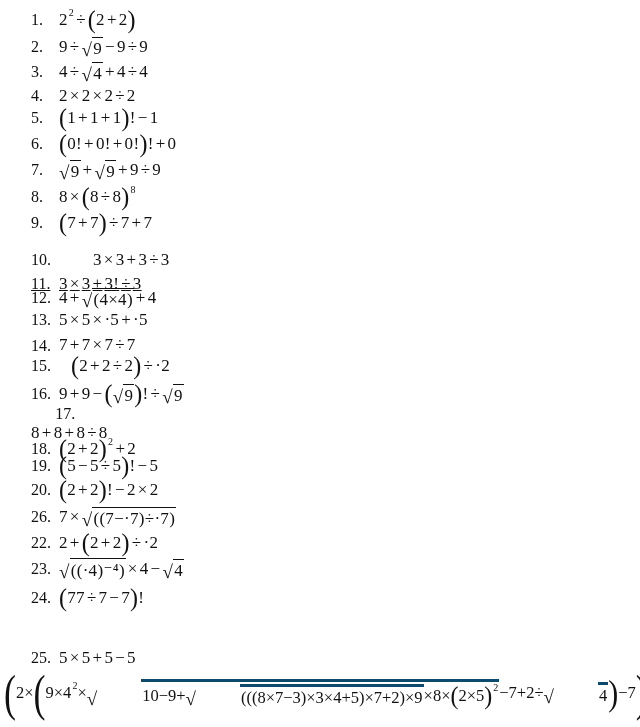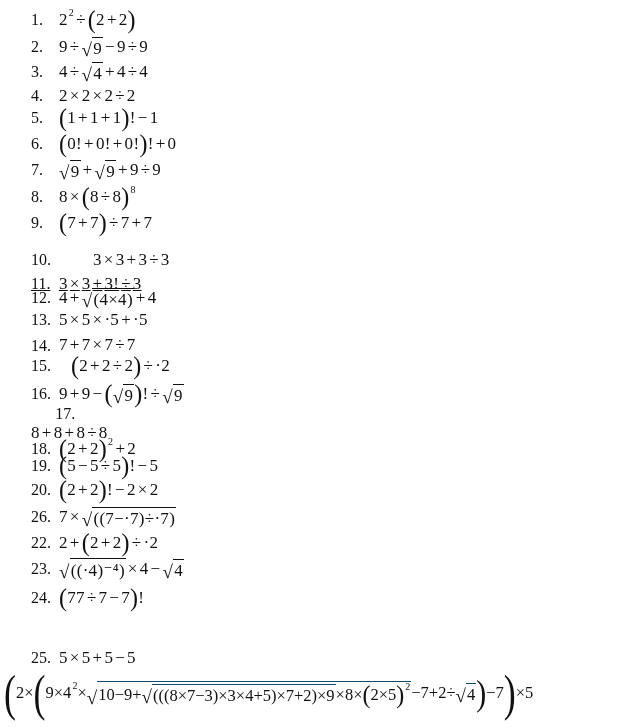--- a/index.html
+++ b/index.html
@@ -14,21 +14,21 @@
   .expr { display: inline-flex; align-items: center; font-size: 17px; letter-spacing: 0.3px; }
   .op { margin: 0 2px; }
   .sup { font-size: 10px; position: relative; top: -8px; margin-left: 1px; }
   .paren { font-size: 24px; transform: scaleY(1.05); display: inline-block; line-height: 1; font-weight: 300; }
   .paren-big { font-size: 30px; transform: scaleY(1.2); display: inline-block; line-height: 1; font-weight: 300; }
   .paren-huge { font-size: 36px; transform: scaleY(1.4); display: inline-block; line-height: 1; font-weight: 300; }
   .sqrt { display: inline-flex; align-items: flex-end; }
   .sqrt .rad { font-size: 19px; line-height: 1; }
   .sqrt .body { border-top: 1px solid #111; padding: 1px 1px 0 1px; margin-top: 1px; display: inline-flex; align-items: center; }
   .final { position: absolute; left: 4px; top: 673px; height: 40px; display: flex; align-items: center; white-space: nowrap; font-size: 16.5px; }
-  .final .body { border-top: 1px solid #0c4a6e; }
+  .final .body { border-top: 3px solid #0c4a6e; margin-left: 44px; }
 </style>
 </head>
 <body>
 
 <div class="list" id="list">
     <div class="item" style="top: 0px;">
       <span class="num">1.</span>
       <span class="expr">
         <span>2</span>
         <span class="sup">2</span>

